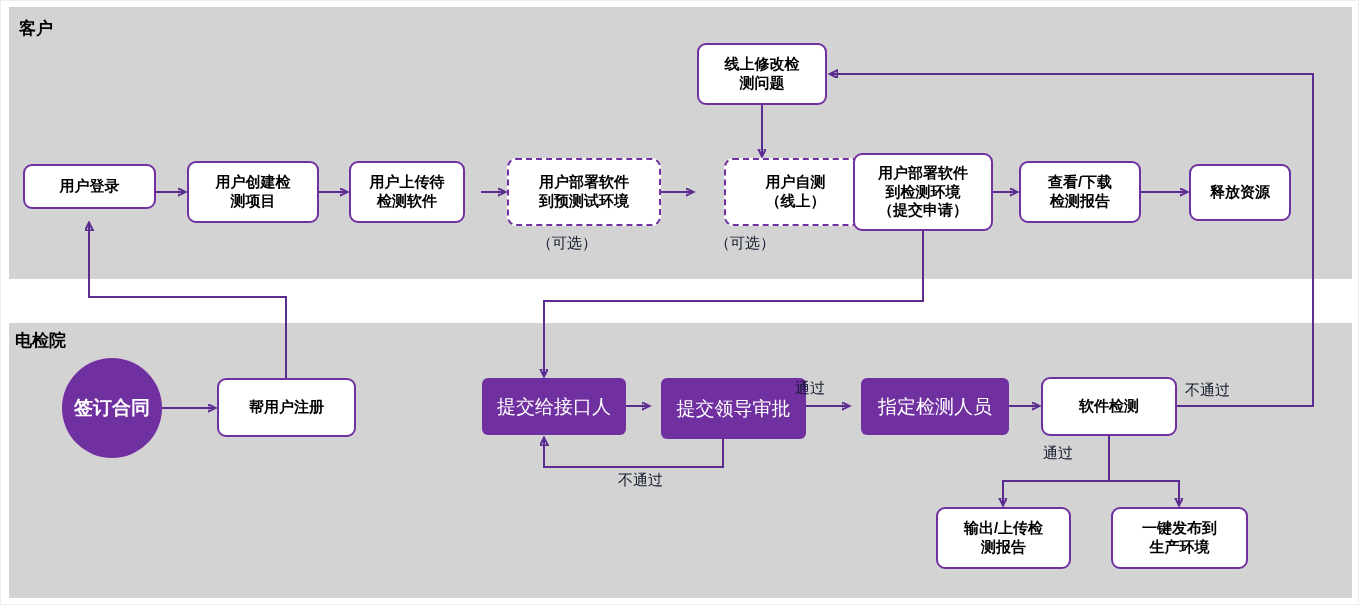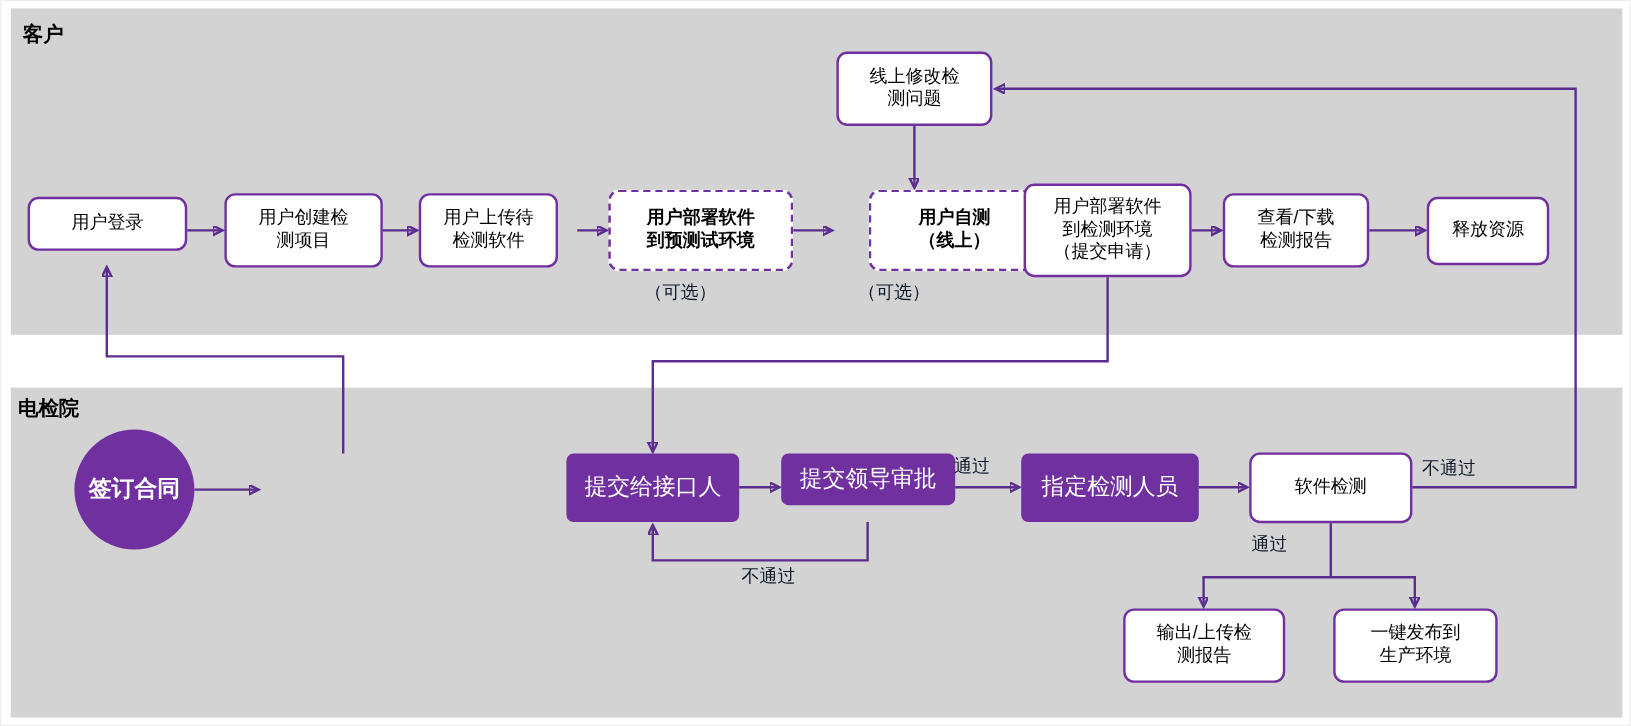--- a/index.html
+++ b/index.html
@@ -14,29 +14,29 @@
   #panel-institute { left: 8px; top: 322px; width: 1343px; height: 275px; }
   .section-label {
     position: absolute; font-weight: bold; font-size: 17px; color: #000;
   }
   .node {
     position: absolute; display: flex; align-items: center; justify-content: center;
     text-align: center; white-space: pre-line; line-height: 1.25;
   }
   .white-box {
     background: #ffffff; border: 2px solid #7030A0; border-radius: 9px;
-    font-weight: normal; font-size: 15px; color: #000;
+    font-weight: bold; font-size: 15px; color: #000;
   }
   .dashed-box {
     background: #ffffff; border: 2px dashed #7030A0; border-radius: 9px;
     font-weight: bold; font-size: 15px; color: #000;
   }
   .purple-box {
     background: #7030A0; color: #ffffff; border-radius: 6px;
-    font-size: 19px; font-weight: normal;
+    font-size: 19px; font-weight: normal; margin-left: 10px;
   }
   .circle {
     background: #7030A0; color: #ffffff; border-radius: 50%;
     font-size: 19px; font-weight: bold;
   }
   .edge-label, .optional-label {
     position: absolute; font-size: 15px; color: #0f172a; text-align: left;
     white-space: pre-line;
   }
   svg.arrows { position: absolute; left: 0; top: 0; pointer-events: none; }
@@ -96,22 +96,23 @@
   <div class="node white-box" style="left:1018px;top:160px;width:122px;height:62px">查看/下载
 检测报告</div>
   <div class="node white-box" style="left:1188px;top:163px;width:102px;height:57px">释放资源</div>
   <div class="node white-box" style="left:696px;top:42px;width:130px;height:62px">线上修改检
 测问题</div>
 
   <div class="optional-label" style="left:536px;top:233px;width:94px">（可选）</div>
   <div class="optional-label" style="left:714px;top:233px;width:94px">（可选）</div>
 
   <div class="node circle" style="left:61px;top:357px;width:100px;height:100px">签订合同</div>
+  <div class="node white-box" style="left:216px;top:377px;width:139px;height:59px">帮用户注册</div>
   <div class="node purple-box" style="left:471px;top:377px;width:144px;height:57px">提交给接口人</div>
-  <div class="node purple-box" style="left:650px;top:377px;width:145px;height:43px">提交领导审批</div>
+  <div class="node purple-box" style="left:650px;top:377px;width:145px;height:61px">提交领导审批</div>
   <div class="node purple-box" style="left:850px;top:377px;width:148px;height:57px">指定检测人员</div>
   <div class="node white-box" style="left:1040px;top:376px;width:136px;height:59px">软件检测</div>
   <div class="node white-box" style="left:935px;top:506px;width:135px;height:62px">输出/上传检
 测报告</div>
   <div class="node white-box" style="left:1110px;top:506px;width:137px;height:62px">一键发布到
 生产环境</div>
 
   <div class="edge-label" style="left:794px;top:378px;width:56px">通过</div>
   <div class="edge-label" style="left:1184px;top:380px;width:68px">不通过</div>
   <div class="edge-label" style="left:617px;top:470px;width:68px">不通过</div>

